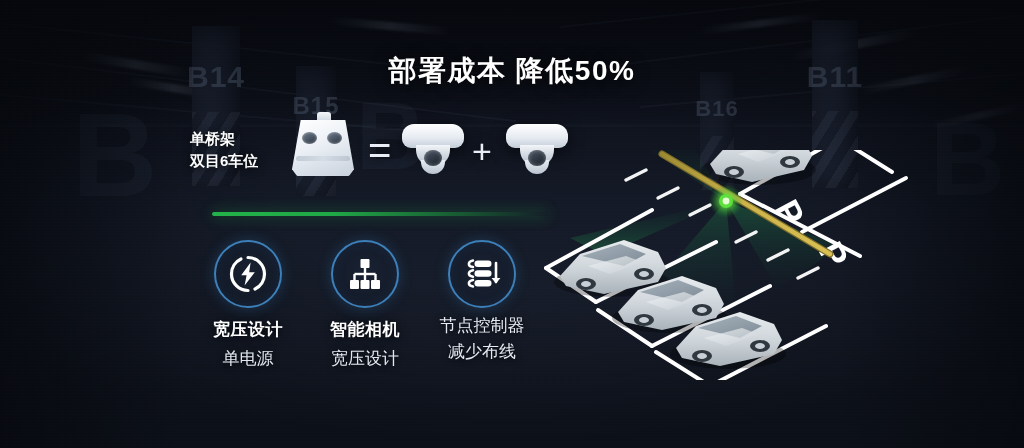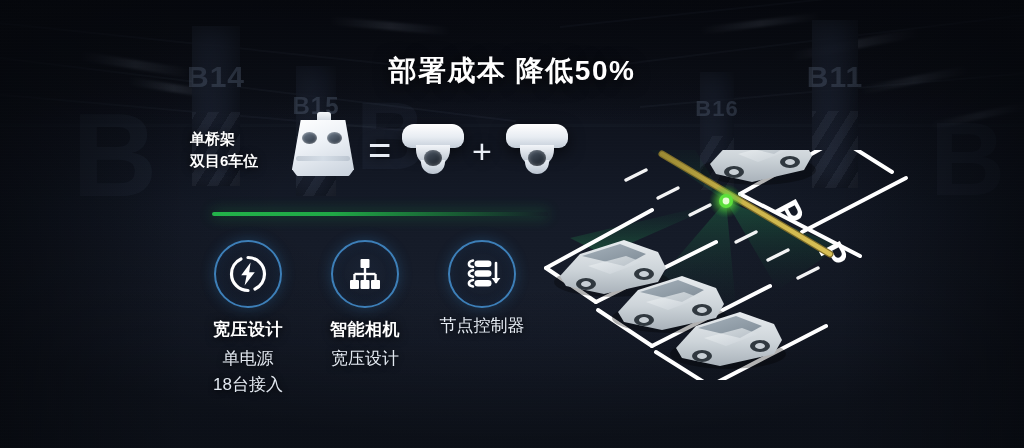--- a/index.html
+++ b/index.html
@@ -285,21 +285,20 @@
           <path d="M20 3.5 A16.5 16.5 0 0 1 36.5 20" fill="none" stroke="#ffffff" stroke-width="3.2" stroke-linecap="round"></path>
           <path d="M36.5 20 A16.5 16.5 0 0 1 27 35" fill="none" stroke="#ffffff" stroke-width="3.2" stroke-linecap="round"></path>
           <path d="M20 36.5 A16.5 16.5 0 0 1 3.5 20" fill="none" stroke="#ffffff" stroke-width="3.2" stroke-linecap="round"></path>
           <path d="M3.5 20 A16.5 16.5 0 0 1 13 5" fill="none" stroke="#ffffff" stroke-width="3.2" stroke-linecap="round"></path>
           <path d="M22.6 8.5 L13.2 21.3 L18.6 21.3 L16.6 31.5 L26.8 18.2 L21.2 18.2 Z" fill="#ffffff"></path>
         </svg>
       </div>
       <div class="ftitle" data-interactable="false">宽压设计</div>
       <div class="fsub" data-interactable="false">
         <div data-interactable="false">单电源</div>
-        <div data-interactable="false">18台接入</div>
       </div>
     </div>
 
     <div class="feat f2" data-interactable="true">
       <div class="circle" data-interactable="false">
         <svg width="38" height="38" viewBox="0 0 38 38" data-interactable="false">
           <rect x="14.5" y="4" width="9" height="9" rx="1" fill="#ffffff"></rect>
           <rect x="4" y="25" width="9" height="9" rx="1" fill="#ffffff"></rect>
           <rect x="14.5" y="25" width="9" height="9" rx="1" fill="#ffffff"></rect>
           <rect x="25" y="25" width="9" height="9" rx="1" fill="#ffffff"></rect>
@@ -324,20 +323,21 @@
           <rect x="12.5" y="24.9" width="17" height="6.6" rx="3.3" fill="#ffffff"></rect>
           <path d="M11 5.5 C5.5 6.6 5.5 11.2 11 12.1" fill="none" stroke="#ffffff" stroke-width="2.5" stroke-linecap="round"></path>
           <path d="M11 15.2 C5.5 16.3 5.5 20.9 11 21.8" fill="none" stroke="#ffffff" stroke-width="2.5" stroke-linecap="round"></path>
           <path d="M11 24.9 C5.5 26 5.5 30.6 11 31.5" fill="none" stroke="#ffffff" stroke-width="2.5" stroke-linecap="round"></path>
           <path d="M34 8 V27" stroke="#ffffff" stroke-width="2.6" stroke-linecap="round"></path>
           <path d="M29.6 23 L34 28.6 L38.4 23 Z" fill="#ffffff"></path>
         </svg>
       </div>
       <div class="fsub" data-interactable="false">
         <div data-interactable="false">节点控制器</div>
+        <div data-interactable="false">减少布线</div>
       </div>
     </div>
 
   </div>
 
   <div class="scene" data-interactable="false">
     <svg width="400" height="230" viewBox="0 0 400 230" data-interactable="false">
       <defs>
         <linearGradient id="carBody" x1="0" y1="0" x2="0" y2="1">
           <stop offset="0%" stop-color="#e8ecef"></stop>

